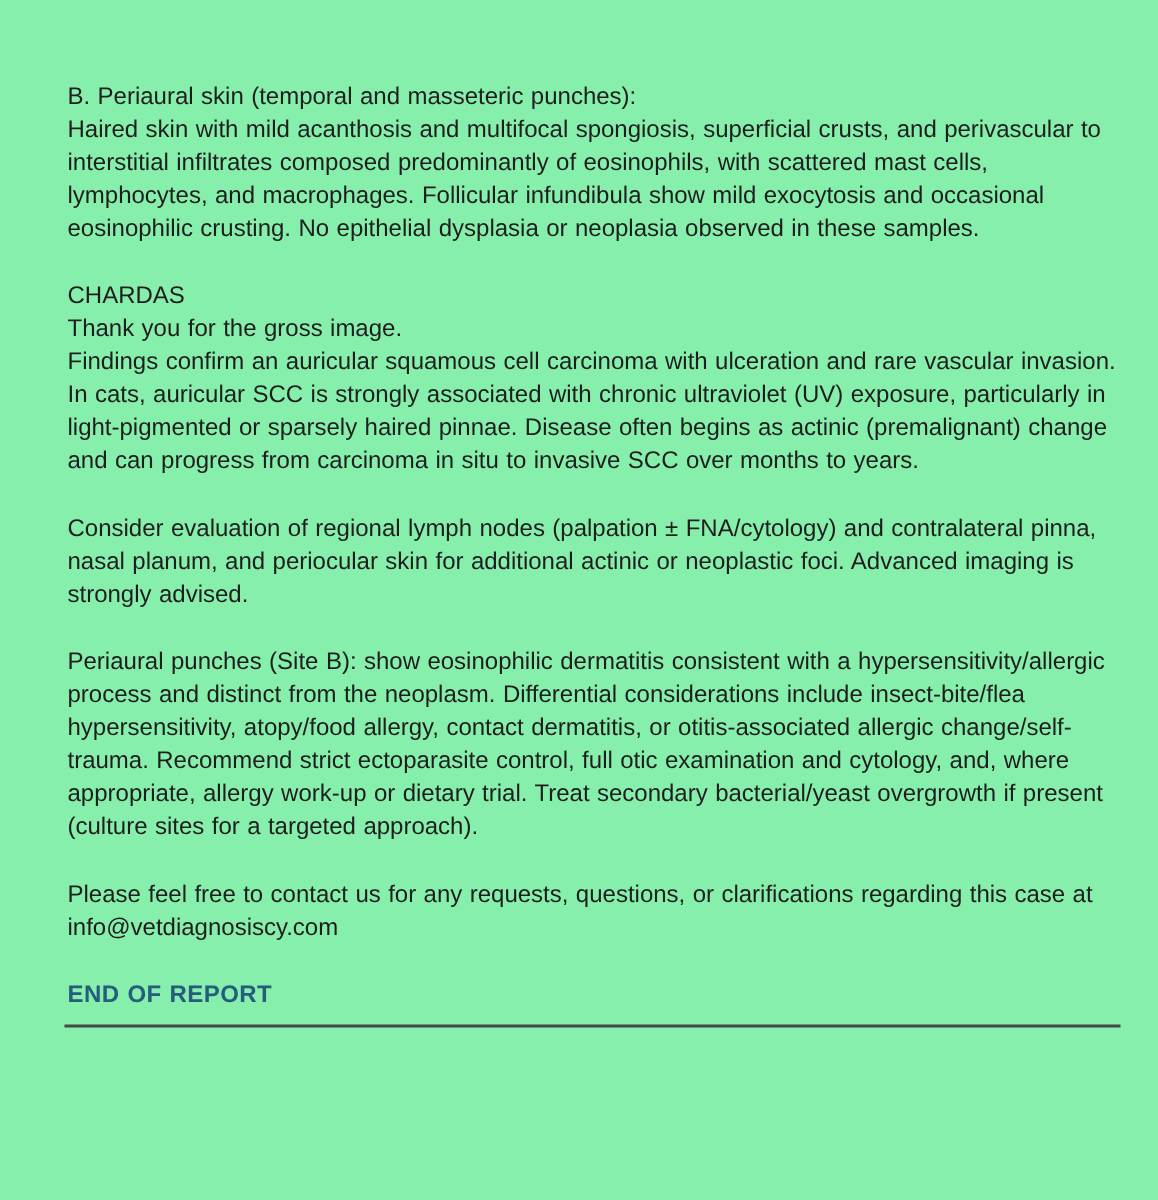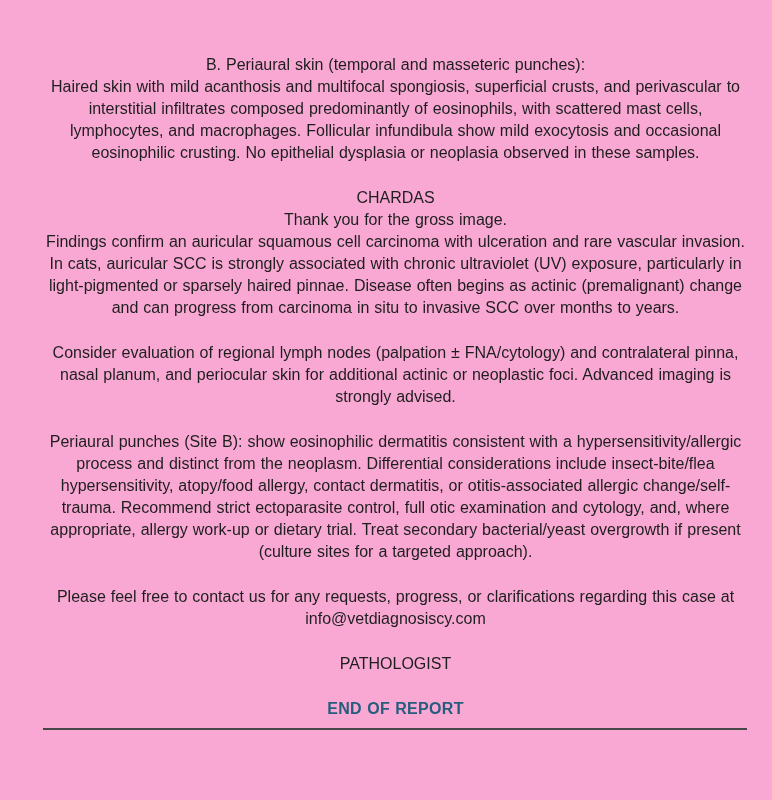--- a/index.html
+++ b/index.html
@@ -10,26 +10,25 @@
   body {
     width: 772px;
     height: 800px;
     overflow: hidden;
     font-family: "Liberation Sans", sans-serif;
   }
   .page {
     box-sizing: border-box;
     width: 772px;
     height: 800px;
-    background: #f9a8d4;
+    background: #86efac;
     padding: 54px 26px 0 45px;
     font-size: 16px;
     line-height: 22px;
     color: #1e1e1e;
-    text-align: center;
     -webkit-font-smoothing: antialiased;
   }
   .page p {
     margin: 0;
     word-spacing: 0.5px;
   }
   .gap {
     margin-top: 23px !important;
   }
   .end-of-report {
@@ -57,23 +56,22 @@
   <p class="gap">CHARDAS</p>
 
   <p>Thank you for the gross image.</p>
 
   <p>Findings confirm an auricular squamous cell carcinoma with ulceration and rare vascular invasion. In cats, auricular SCC is strongly associated with chronic ultraviolet (UV) exposure, particularly in light-pigmented or sparsely haired pinnae. Disease often begins as actinic (premalignant) change and can progress from carcinoma in situ to invasive SCC over months to years.</p>
 
   <p class="gap">Consider evaluation of regional lymph nodes (palpation ± FNA/cytology) and contralateral pinna, nasal planum, and periocular skin for additional actinic or neoplastic foci. Advanced imaging is strongly advised.</p>
 
   <p class="gap">Periaural punches (Site B): show eosinophilic dermatitis consistent with a hypersensitivity/allergic process and distinct from the neoplasm. Differential considerations include insect-bite/flea hypersensitivity, atopy/food allergy, contact dermatitis, or otitis-associated allergic change/self-trauma. Recommend strict ectoparasite control, full otic examination and cytology, and, where appropriate, allergy work-up or dietary trial. Treat secondary bacterial/yeast overgrowth if present (culture sites for a targeted approach).</p>
 
-  <p class="gap">Please feel free to contact us for any requests, progress, or clarifications regarding this case at info@vetdiagnosiscy.com</p>
+  <p class="gap">Please feel free to contact us for any requests, questions, or clarifications regarding this case at info@vetdiagnosiscy.com</p>
 
-  <p class="gap">PATHOLOGIST</p>
 
 
 
   <p class="gap end-of-report">END OF REPORT</p>
 
   <div class="footer-rule"></div>
 
 </div>
 
 </body></html>

